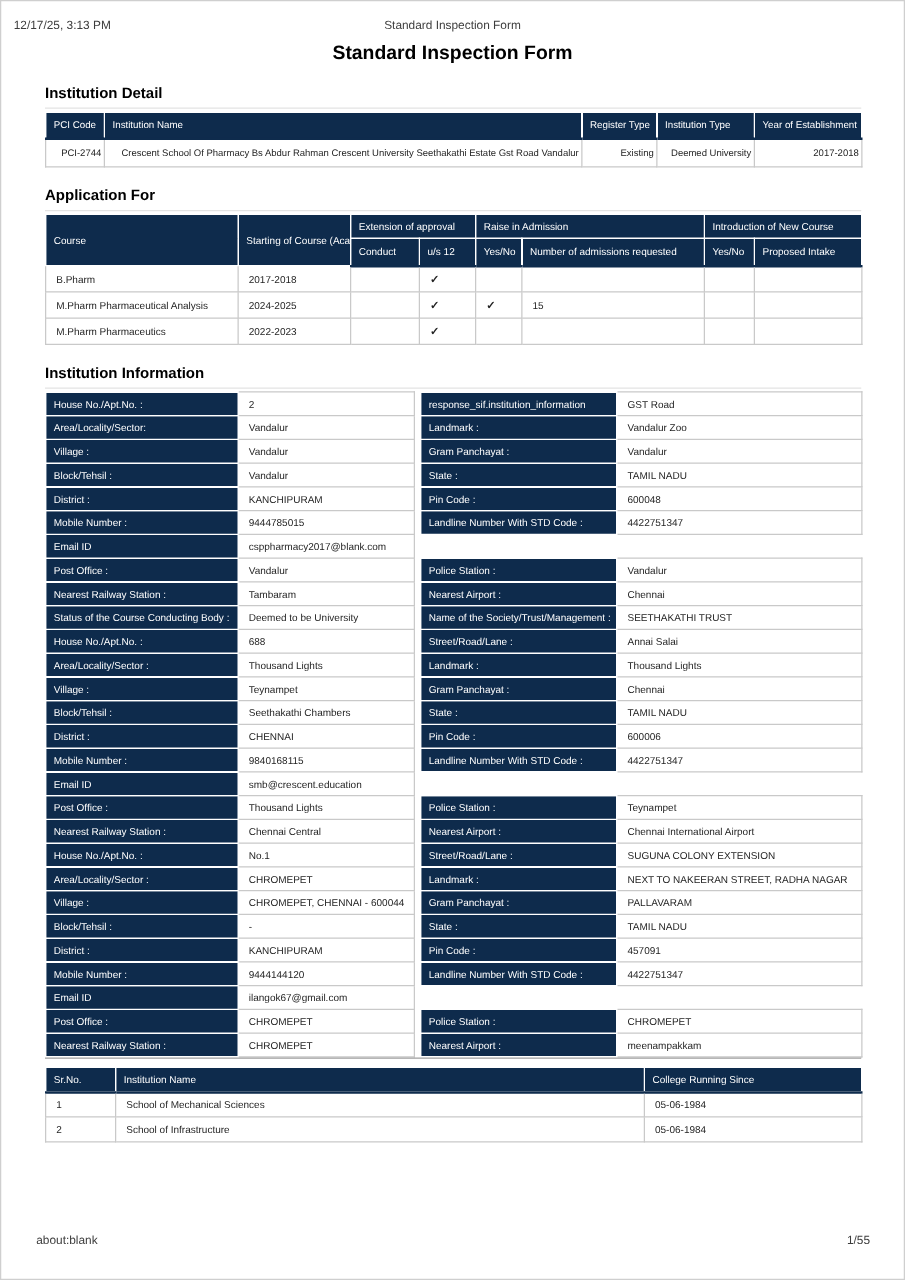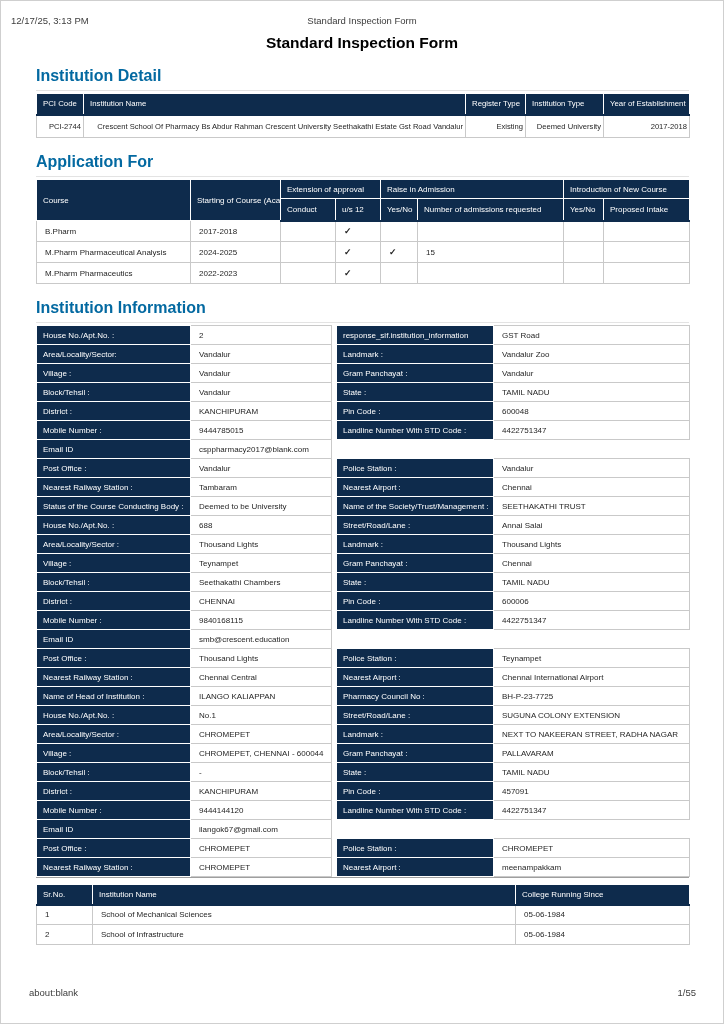--- a/index.html
+++ b/index.html
@@ -18,21 +18,21 @@
   .ph-left { position: absolute; left: 11px; top: 15px; }
   .ph-center { display: block; text-align: center; }
   .print-footer { position: absolute; left: 0; right: 0; top: 987px; font-size: 9.5px; color: #3d3d3d; }
   .pf-left { position: absolute; left: 29px; }
   .pf-right { position: absolute; right: 28px; }
 
   h1.doc-title { text-align: center; font-size: 15.5px; font-weight: bold; color: #000; margin-top: 7px; }
 
   .content { margin: 0 35px 0 36px; width: 653px; }
 
-  h2.section { font-size: 16px; font-weight: bold; color: #0369a1; margin-top: 15px; margin-bottom: 5px; }
+  h2.section { font-size: 12px; font-weight: bold; color: #000000; margin-top: 15px; margin-bottom: 5px; }
   h3.section-light { font-size: 11.5px; font-weight: normal; color: #111; margin-top: 11px; margin-bottom: 4px; }
   .hr { border-top: 1px solid #e3e3e3; height: 0; margin-bottom: 2px; }
   .hr-dark { border-top: 1px solid #9f9f9f; margin-bottom: 6px; }
 
   table { border-collapse: collapse; table-layout: fixed; width: 653px; margin-top: 1px; }
   th, td { vertical-align: middle; text-align: left; overflow: hidden; }
 
   
   .navy {
     background: #0e2b4c; color: #ffffff; font-weight: normal;
@@ -313,27 +313,20 @@
             <td class="val">Teynampet</td>
           </tr>
           <tr>
             <td class="navy">Nearest Railway Station :</td>
             <td class="val">Chennai Central</td>
             <td class="sp"></td>
             <td class="navy">Nearest Airport :</td>
             <td class="val">Chennai International Airport</td>
           </tr>
           <tr>
-            <td class="navy">Name of Head of Institution :</td>
-            <td class="val">ILANGO KALIAPPAN</td>
-            <td class="sp"></td>
-            <td class="navy">Pharmacy Council No :</td>
-            <td class="val">BH-P-23-7725</td>
-          </tr>
-          <tr>
             <td class="navy">House No./Apt.No. :</td>
             <td class="val">No.1</td>
             <td class="sp"></td>
             <td class="navy">Street/Road/Lane :</td>
             <td class="val">SUGUNA COLONY EXTENSION</td>
           </tr>
           <tr>
             <td class="navy">Area/Locality/Sector :</td>
             <td class="val">CHROMEPET</td>
             <td class="sp"></td>

